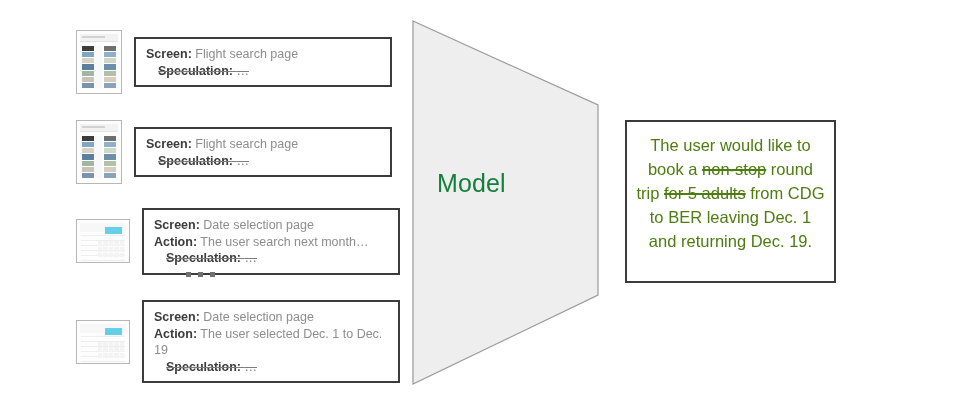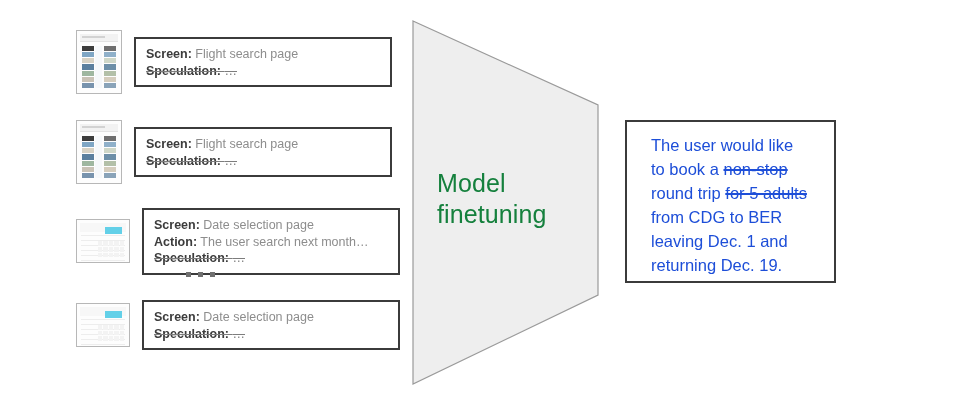--- a/index.html
+++ b/index.html
@@ -117,20 +117,21 @@
     line-height: 16.5px;
     color: #8d8d8d;
   }
   .card .k {
     font-weight: bold;
     color: #3c3c3c;
   }
   .card .strike {
     text-decoration: line-through;
     color: #7d7d7d;
+    margin-left: 12px;
   }
   .card .strike .k { color: #3c3c3c; }
 
   .ellipsis {
     position: absolute;
     left: 186px;
     top: 272px;
     display: flex;
     gap: 7px;
   }
@@ -163,24 +164,25 @@
   
   #output-box {
     position: absolute;
     left: 625px;
     top: 120px;
     width: 211px;
     height: 163px;
     box-sizing: border-box;
     border: 2px solid #3b3b3b;
     background: #ffffff;
-    padding: 11px 24px;
+    padding: 11px 8px;
     font-size: 16.5px;
     line-height: 24px;
-    color: #1d4ed8;
+    color: #4d7c0f;
+    text-align: center;
   }
   #output-box .strike {
     text-decoration: line-through;
     text-decoration-thickness: 1.5px;
   }
 </style>
 </head>
 <body>
 
 <div id="canvas">
@@ -337,32 +339,35 @@
           <span></span>
           <span></span>
           <span></span>
       </div>
     </div>
     <div class="card">
       <div>
         <span class="k">Screen:</span>
         <span>Date selection page</span>
       </div>
+      <div>
+        <span class="k">Action:</span>
+        <span>The user selected Dec. 1 to Dec. 19</span>
+      </div>
       <div class="strike">
         <span class="k">Speculation:</span>
         <span>…</span>
       </div>
     </div>
   </div>
 
   <svg id="funnel" viewBox="0 0 200 380">
     <polygon points="8,9 193,93 193,283 8,372" fill="#eeeeee" stroke="#9a9a9a" stroke-width="1.2"></polygon>
   </svg>
   <div class="funnel-label">
     <div>Model</div>
-    <div>finetuning</div>
   </div>
 
   <div id="output-box">
     <span>The user would like to book a </span><span class="strike">non-stop</span><span> round trip </span><span class="strike">for 5 adults</span><span> from CDG to BER leaving Dec. 1 and returning Dec. 19.</span>
   </div>
 
 </div>
 
 </body></html>

